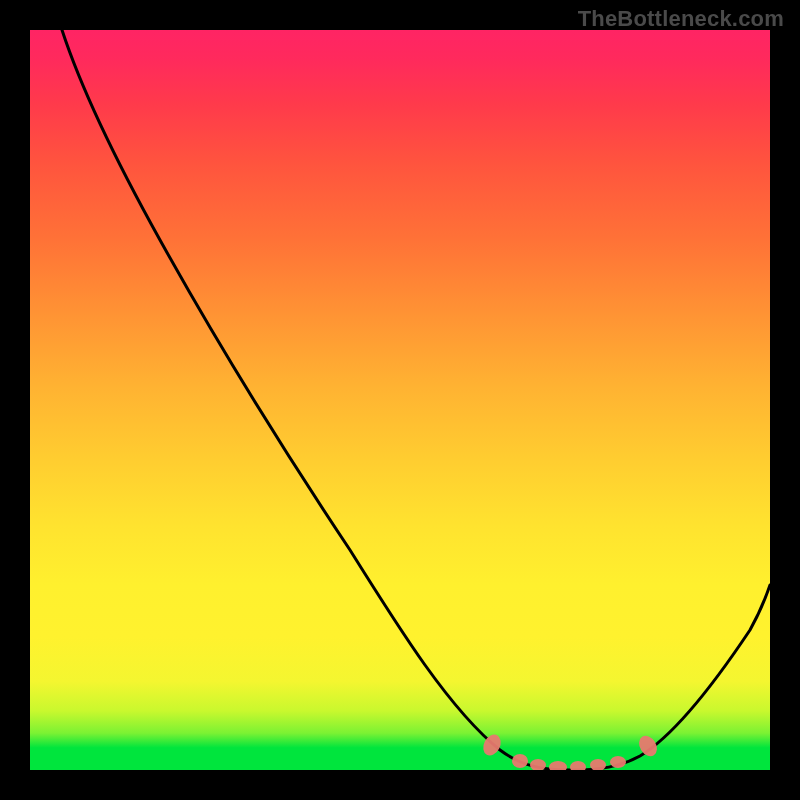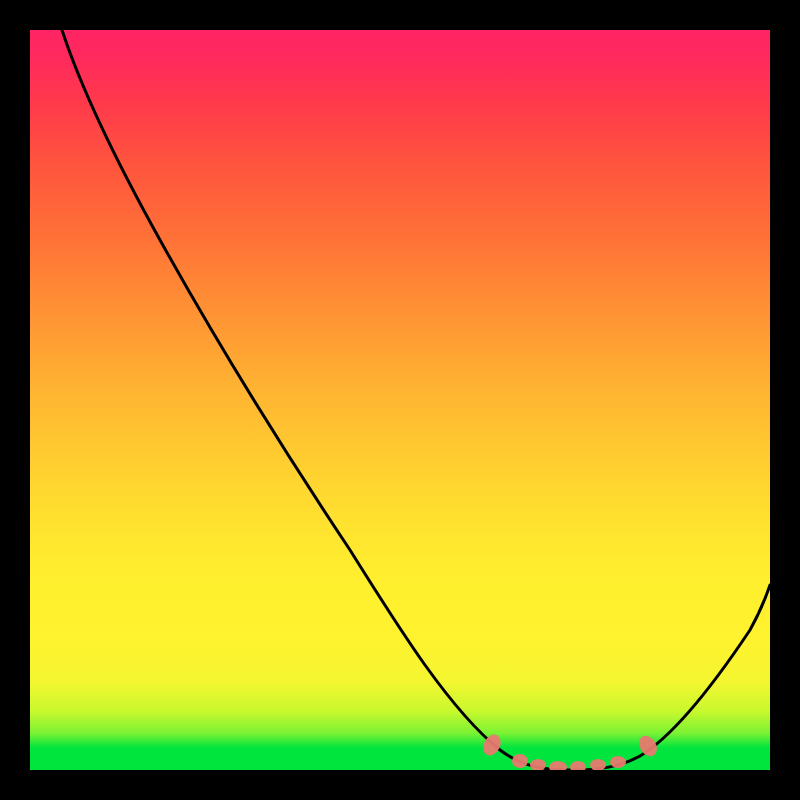--- a/index.html
+++ b/index.html
@@ -50,20 +50,21 @@
     position: absolute;
     inset: 0;
     width: 740px;
     height: 740px;
   }
 </style>
 </head>
 <body>
 
 <div class="container">
+  <div class="watermark">TheBottleneck.com</div>
   <div class="plot-area">
     <div class="gradient"></div>
     <svg class="curve" viewBox="0 0 740 740" preserveAspectRatio="none">
       <path d="M 32 0
                C 50 55, 80 120, 130 210
                C 180 300, 240 400, 320 520
                C 370 600, 420 680, 470 720
                C 490 735, 510 740, 540 740
                C 570 740, 590 737, 610 726
                C 640 708, 680 660, 720 600

